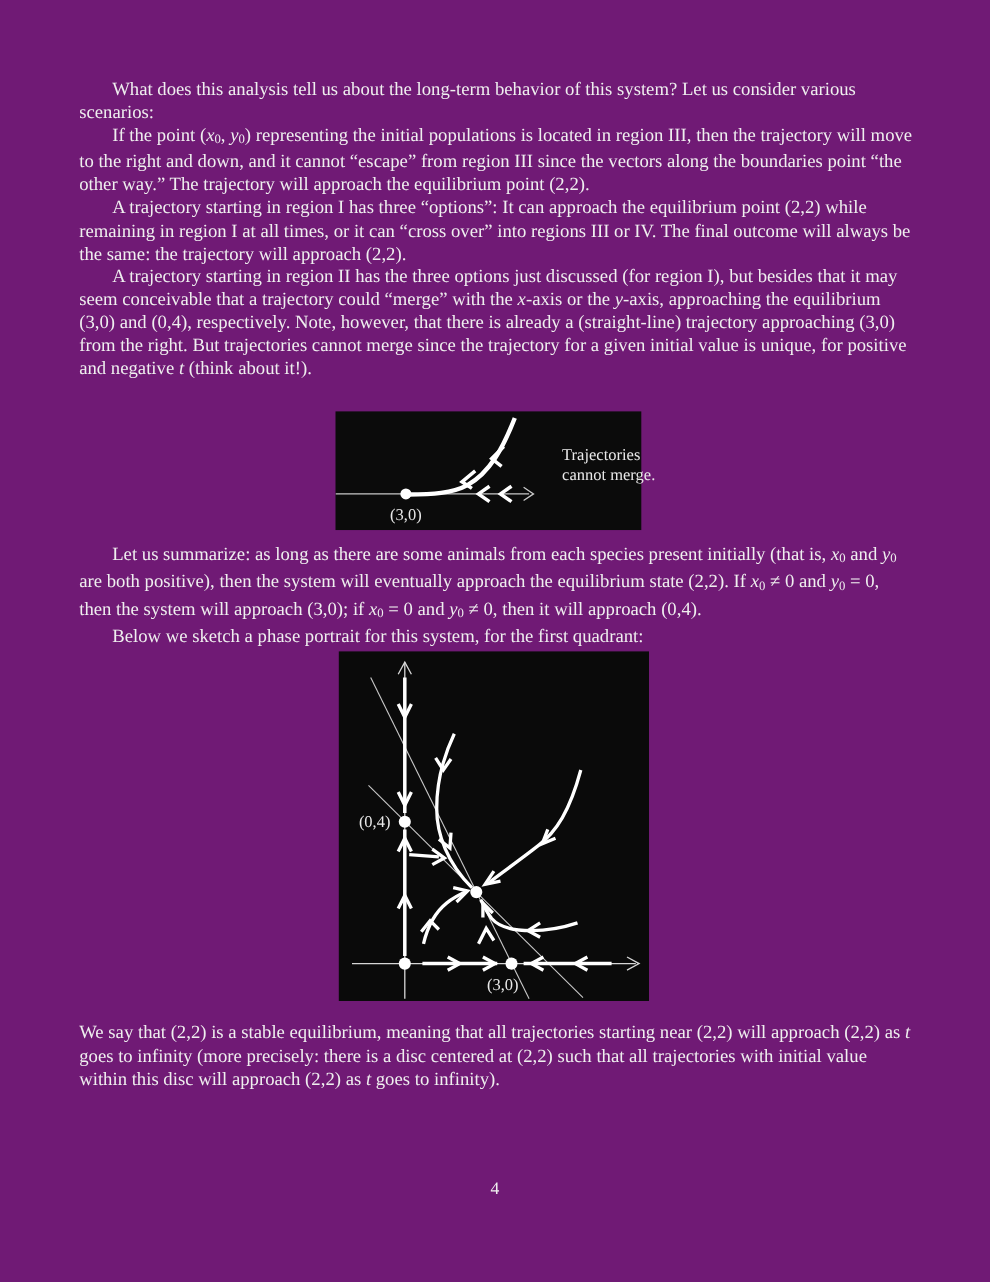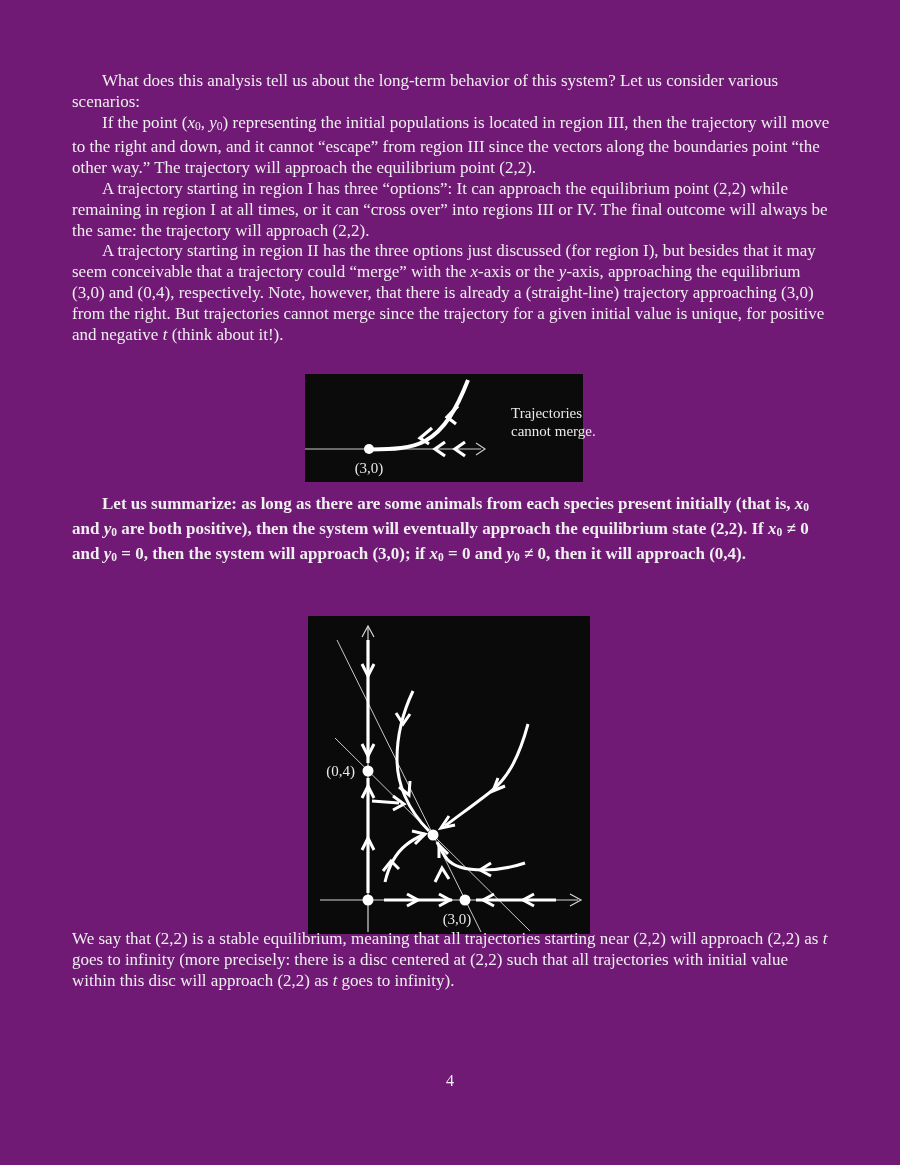--- a/index.html
+++ b/index.html
@@ -45,25 +45,26 @@
       <polyline points="127,56 115,66 124,72" fill="none" stroke="#ffffff" stroke-width="3.2"></polyline>
 
       <circle cx="64" cy="77" r="5" fill="#ffffff"></circle>
       <text class="figtext" x="64" y="101" text-anchor="middle">(3,0)</text>
 
       <text class="figtext" x="206" y="46">Trajectories</text>
       <text class="figtext" x="206" y="64">cannot merge.</text>
     </svg>
   </div>
 
-  <div class="textblock" style="top:494px;font-weight:bold;">
+  <div class="textblock" style="top:494px;">
       <p class="para indent"><span>Let us summarize: as long as there are some animals from each species present initially (that is, </span><span class="it">x</span><span class="sub">0</span><span> and </span><span class="it">y</span><span class="sub">0</span><span> are both positive), then the system will eventually approach the equilibrium state (2,2). If </span><span class="it">x</span><span class="sub">0</span><span> ≠ 0 and </span><span class="it">y</span><span class="sub">0</span><span> = 0, then the system will approach (3,0); if </span><span class="it">x</span><span class="sub">0</span><span> = 0 and </span><span class="it">y</span><span class="sub">0</span><span> ≠ 0, then it will approach (0,4).</span></p>
+      <p class="para indent"><span>Below we sketch a phase portrait for this system, for the first quadrant:</span></p>
     </div>
 
-  <div class="fig" style="left:300px; top:616px;">
+  <div class="fig" style="left:300px; top:592px;">
     <svg width="300" height="320" viewBox="0 0 300 320">
       <rect x="8" y="0" width="282" height="318" fill="#0a0a0a"></rect>
 
       <line x1="37" y1="24" x2="181" y2="316" stroke="#c9c9c9" stroke-width="1"></line>
       <line x1="35" y1="122" x2="230" y2="315" stroke="#c9c9c9" stroke-width="1"></line>
 
       <line x1="68" y1="10" x2="68" y2="316" stroke="#d6d6d6" stroke-width="1.2"></line>
       <polyline points="62,21 68,10 74,21" fill="none" stroke="#d6d6d6" stroke-width="1.2"></polyline>
       <line x1="20" y1="284" x2="278" y2="284" stroke="#d6d6d6" stroke-width="1.2"></line>
       <polyline points="270,278 281,284 270,290" fill="none" stroke="#d6d6d6" stroke-width="1.2"></polyline>

